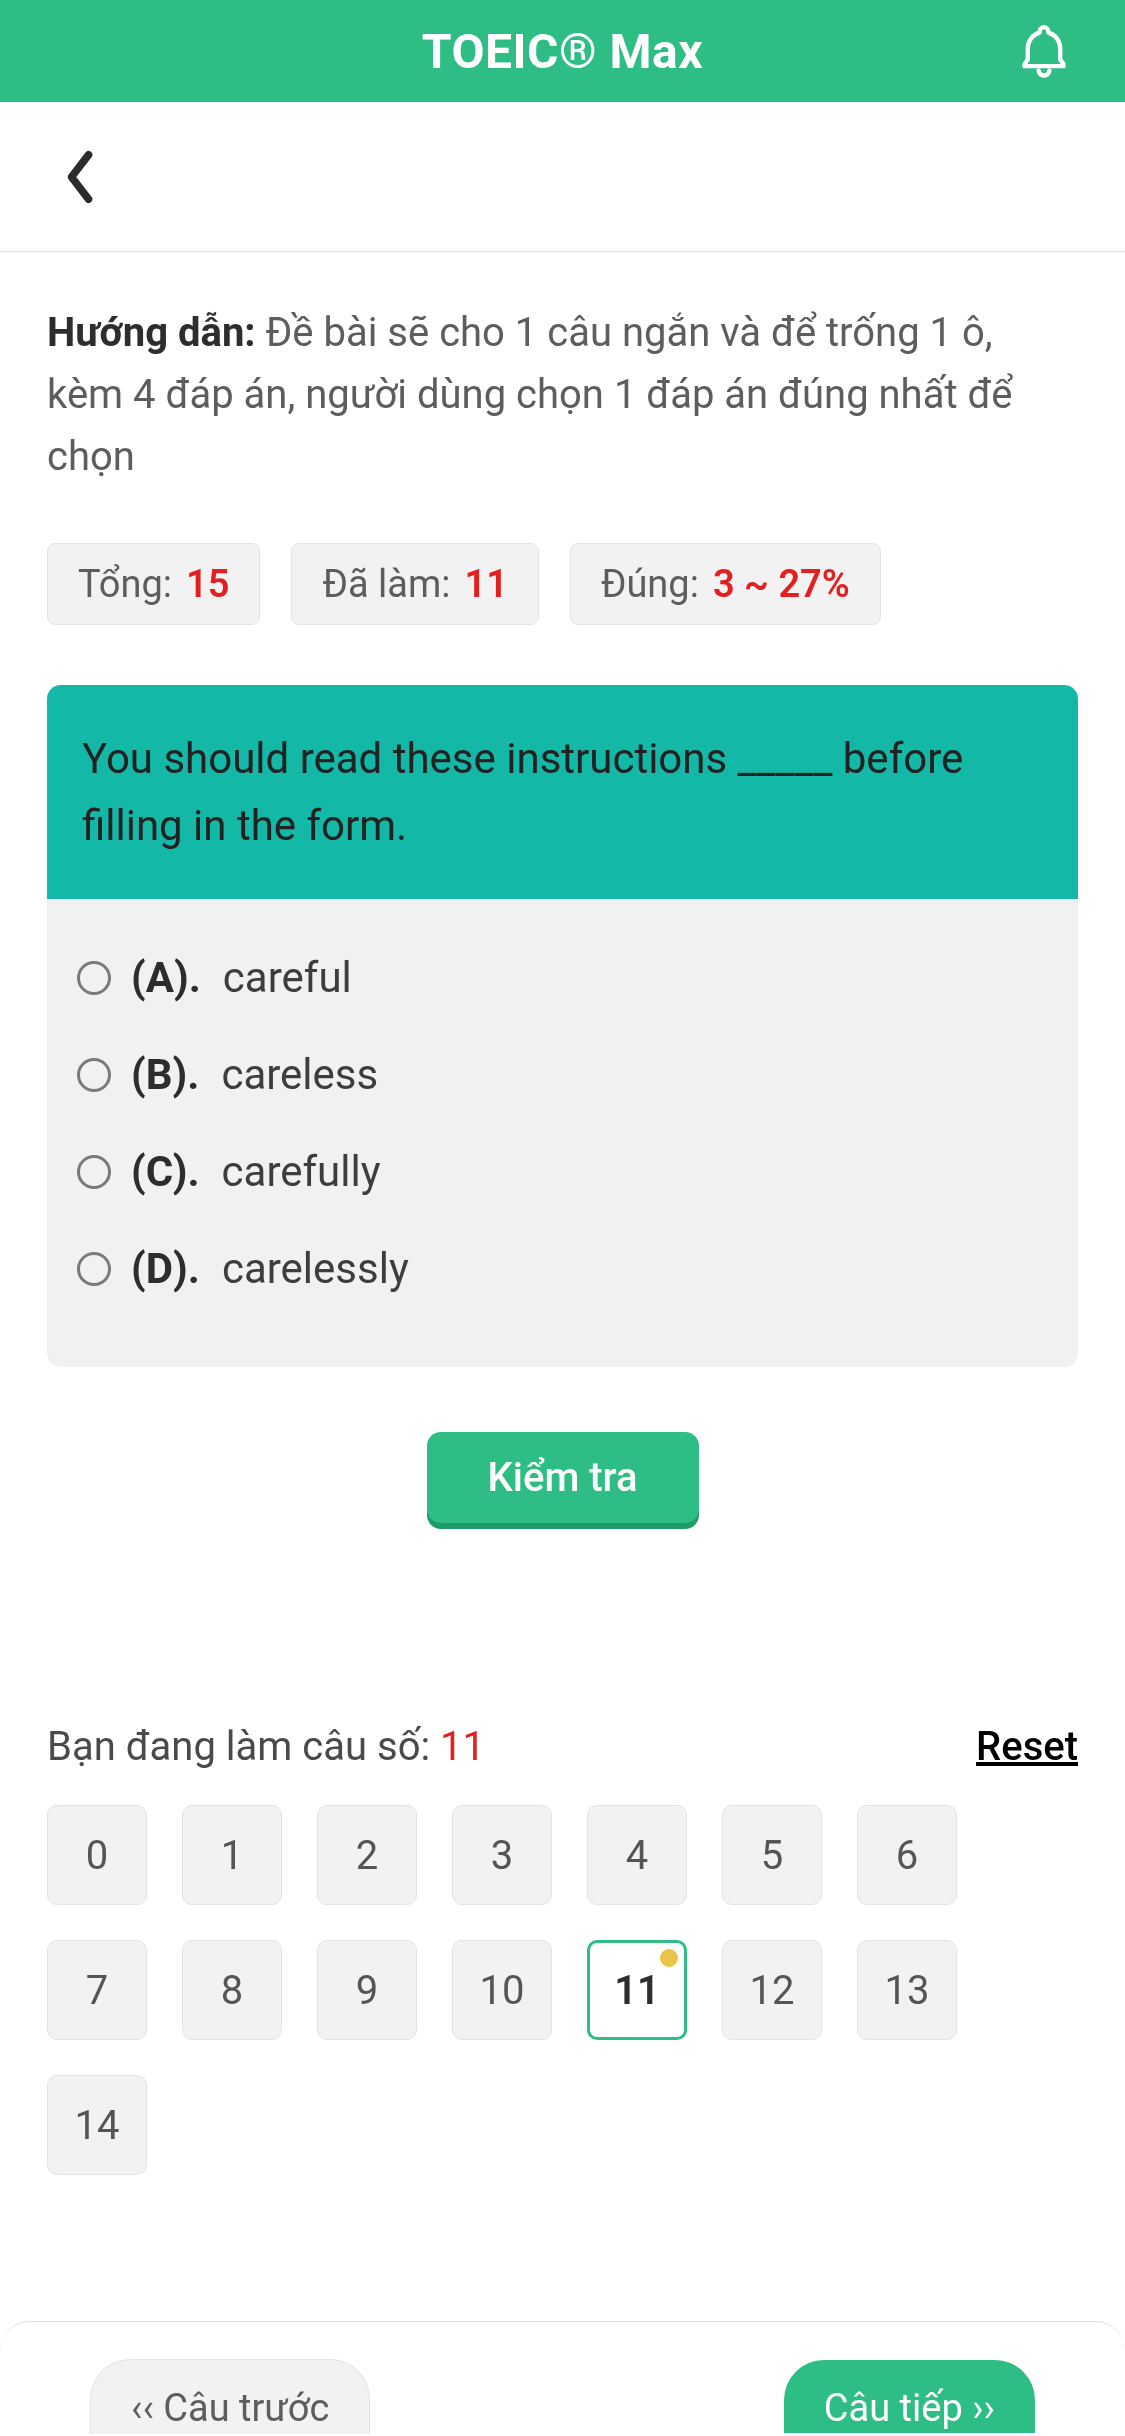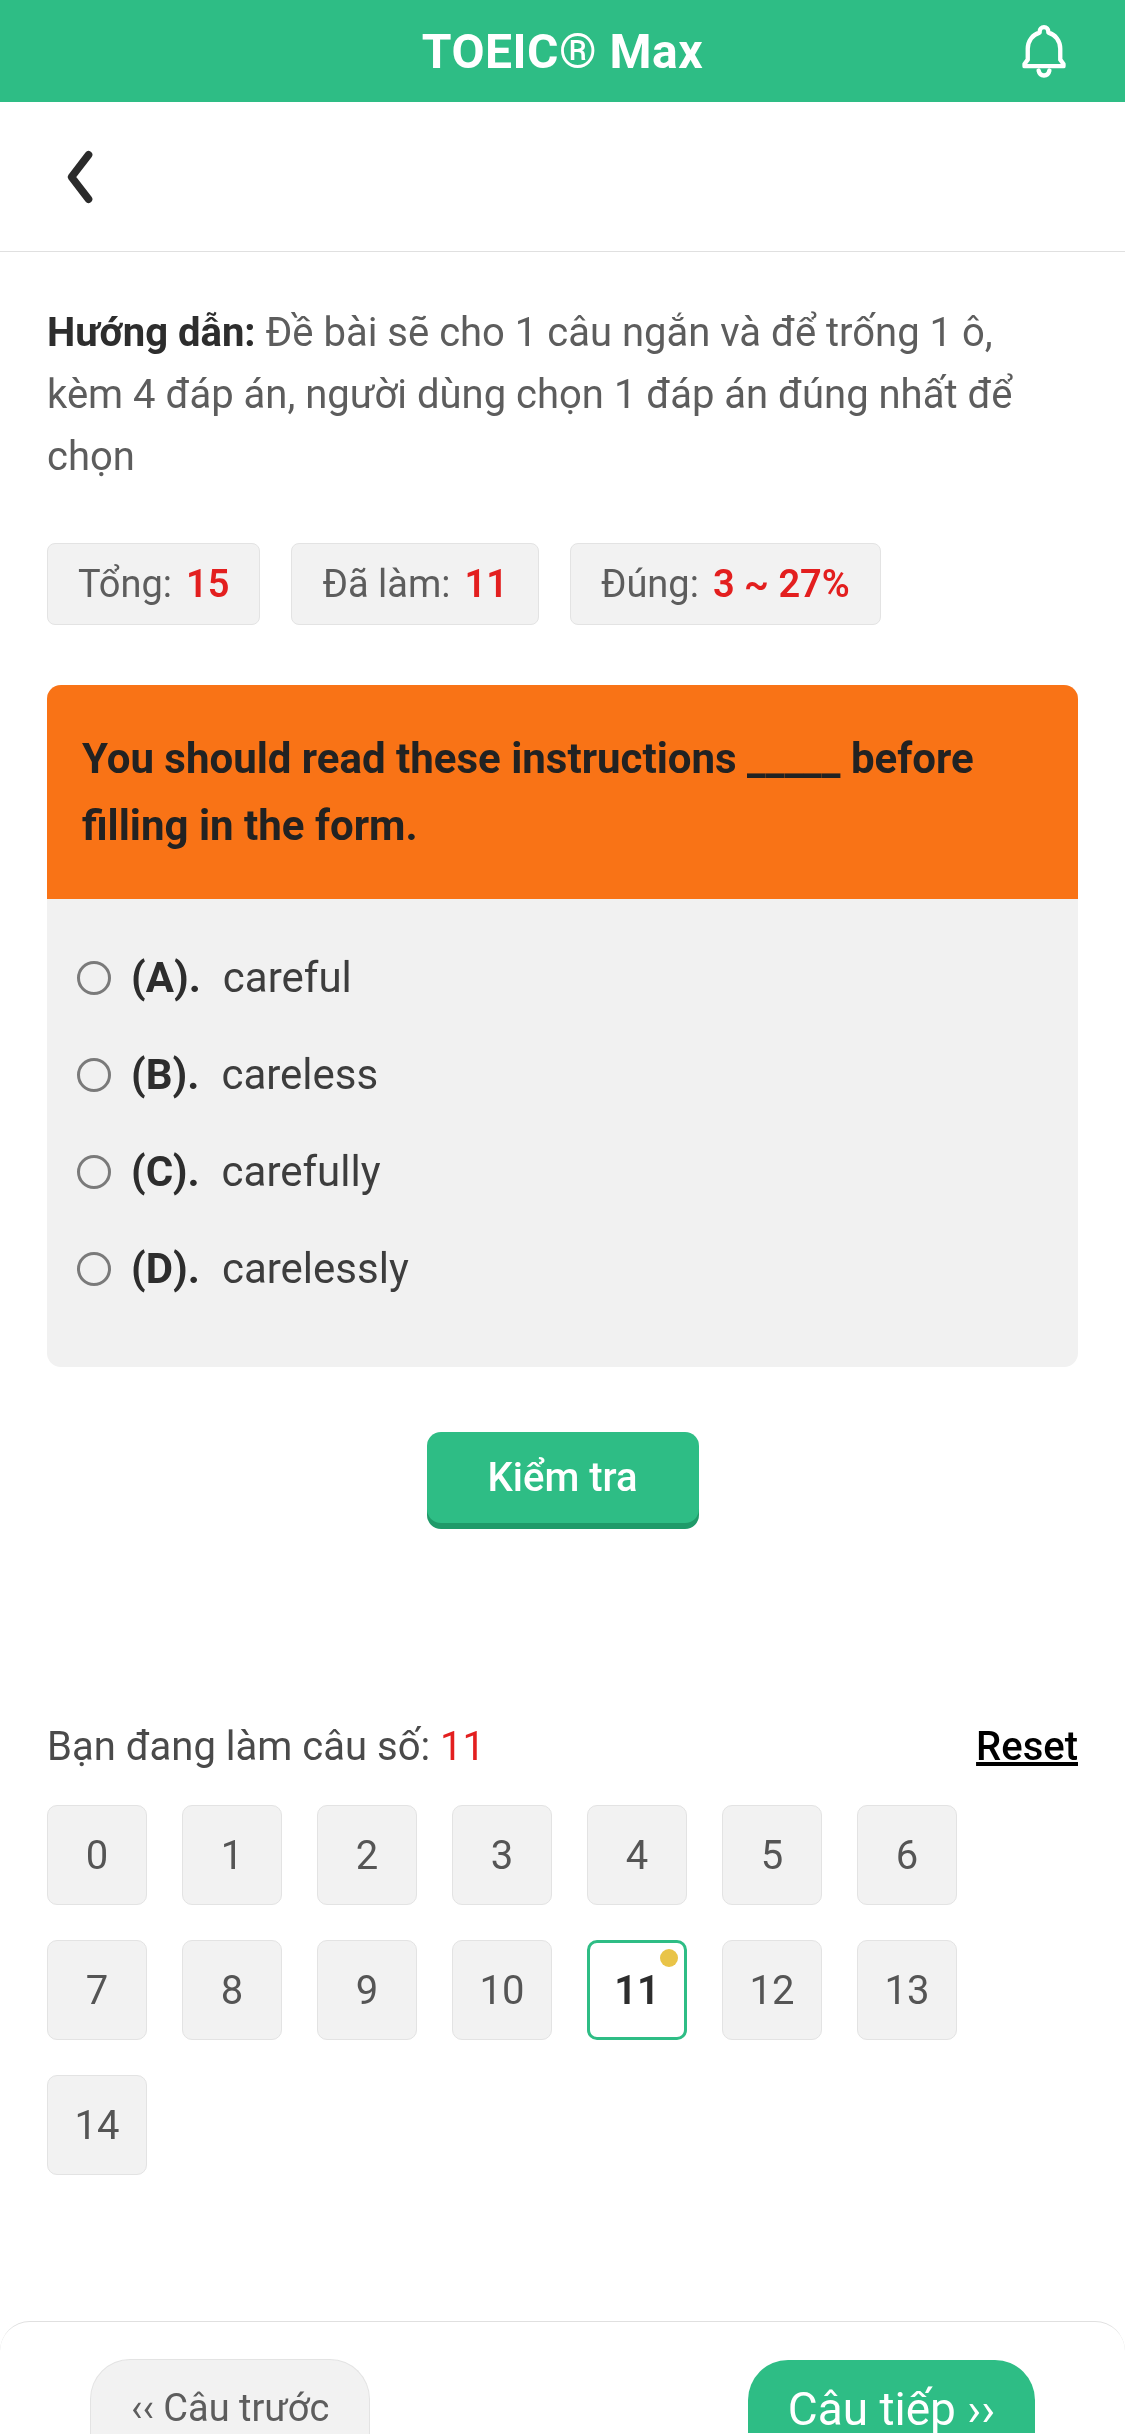--- a/index.html
+++ b/index.html
@@ -94,26 +94,26 @@
     color: #e31f1f;
     font-weight: 600;
   }
   .question-card {
     margin-top: 60px;
     background: #f1f1f1;
     border-radius: 14px;
     overflow: hidden;
   }
   .question-prompt {
-    background: #f97316;
+    background: #14b8a6;
     color: #222;
     font-size: 42px;
     line-height: 1.6;
     padding: 40px 35px;
-    font-weight: 700;
+    font-weight: 400;
   }
   .options {
     padding: 30px 30px 50px 30px;
   }
   .option-row {
     display: flex;
     align-items: center;
     gap: 20px;
     padding: 24px 0;
     font-size: 42px;
@@ -222,21 +222,21 @@
     font-size: 38px;
     padding: 22px 40px 0 40px;
     border-radius: 40px 40px 0 0;
     border: 1.5px solid #e3e3e3;
     border-bottom: none;
     height: 75px;
   }
   .nav-next {
     background: #2ebd85;
     color: #ffffff;
-    font-size: 46px;
+    font-size: 38px;
     padding: 22px 40px 0 40px;
     border-radius: 40px 40px 0 0;
     border: none;
     height: 73px;
   }
 </style>
 </head>
 <body>
 
 <div class="header-bar">

